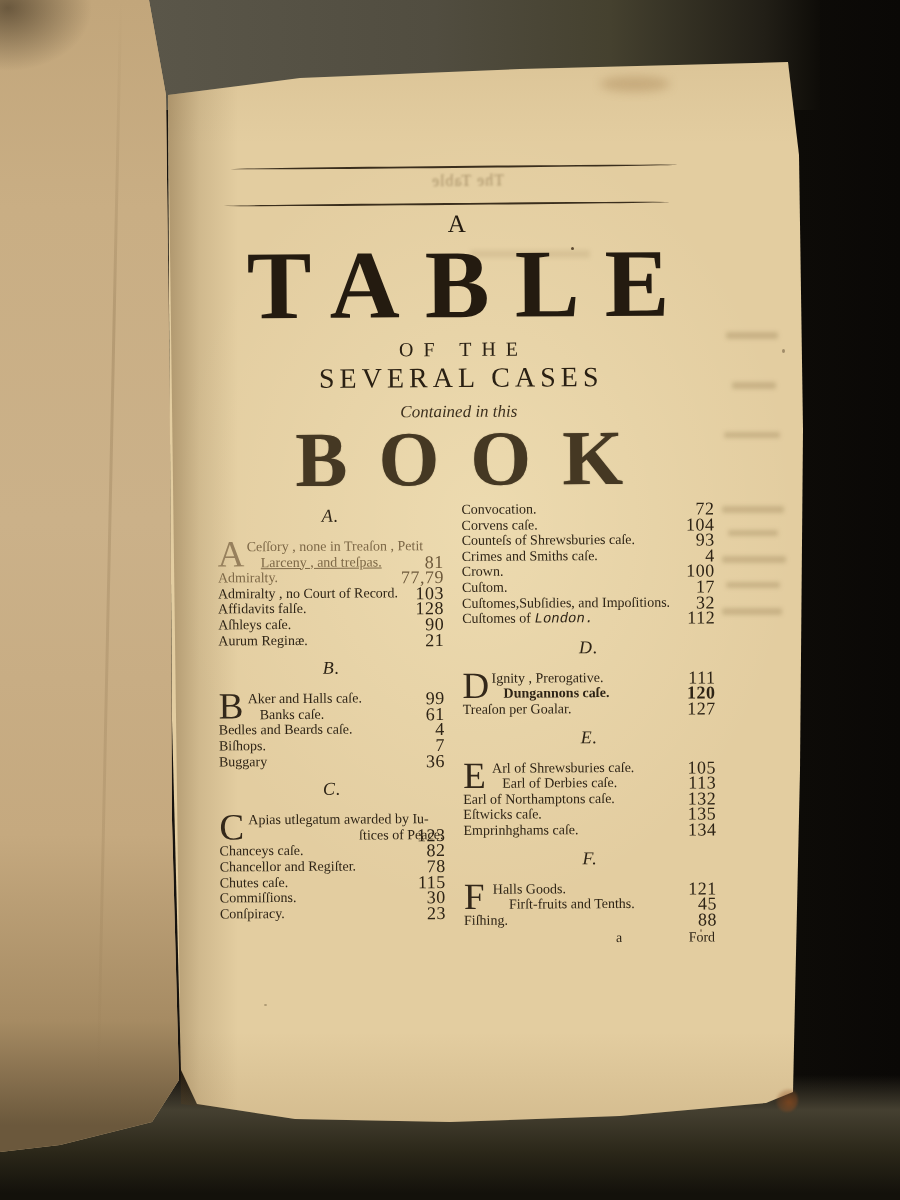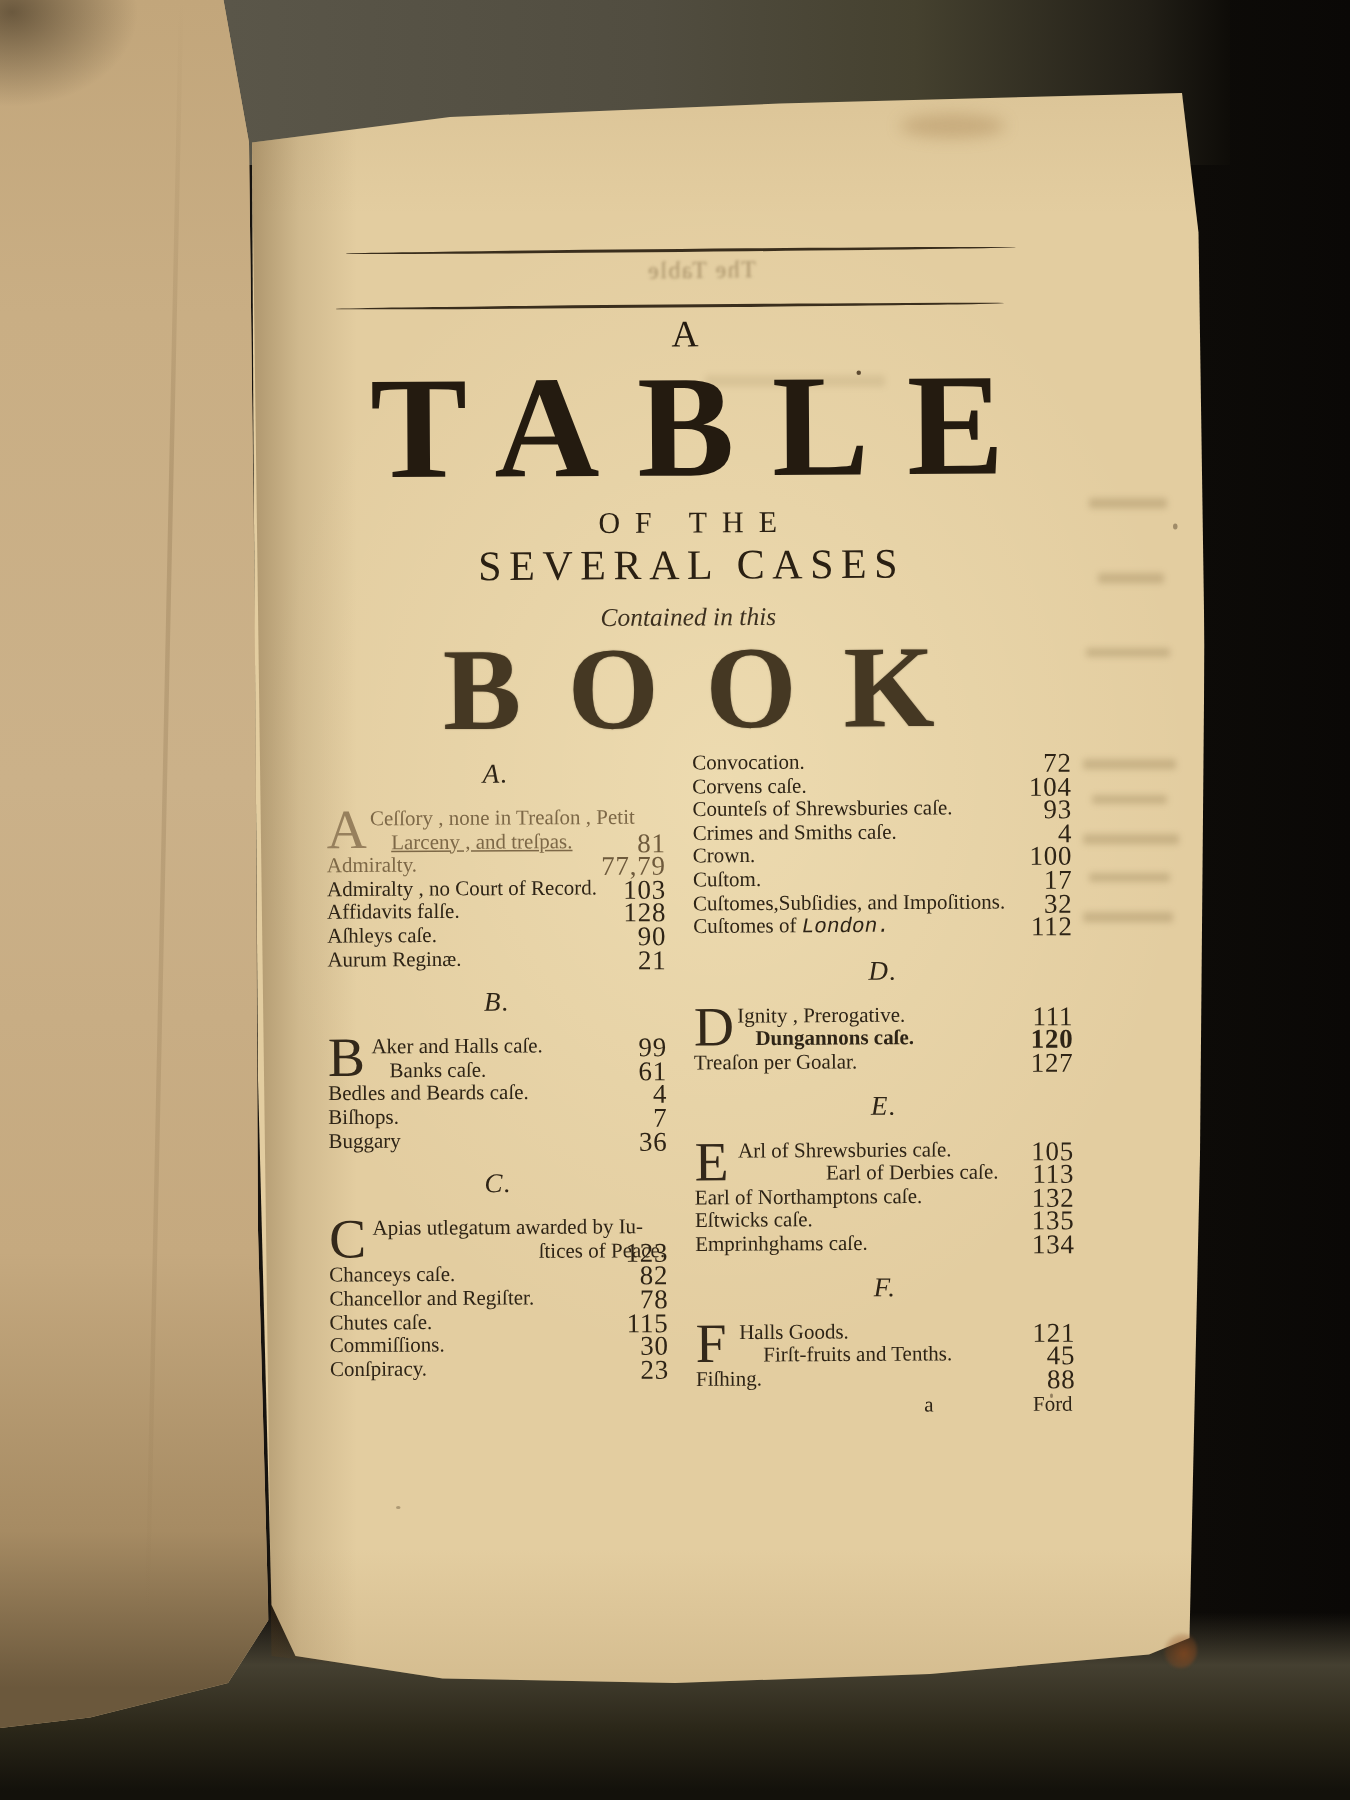--- a/index.html
+++ b/index.html
@@ -221,21 +221,21 @@
             <div class="row"><span class="etext">Ignity , Prerogative.</span><span class="num">111</span></div>
             <div class="row" style="padding-left: 12px; font-weight: bold;"><span class="etext">Dungannons caſe.</span><span class="num">120</span></div>
           </div>
         </div>
         <div class="row"><span class="etext">Treaſon per Goalar.</span><span class="num">127</span></div>
         <div class="sec">E.</div>
         <div class="block">
           <span class="cap">E</span>
           <div class="rows">
             <div class="row"><span class="etext">Arl of Shrewsburies caſe.</span><span class="num">105</span></div>
-            <div class="row" style="padding-left: 10px; text-align: center;"><span class="etext">Earl of Derbies caſe.</span><span class="num">113</span></div>
+            <div class="row" style="padding-left: 10px;"><span class="etext">Earl of Derbies caſe.</span><span class="num">113</span></div>
           </div>
         </div>
         <div class="row"><span class="etext">Earl of Northamptons caſe.</span><span class="num">132</span></div>
         <div class="row"><span class="etext">Eſtwicks caſe.</span><span class="num">135</span></div>
         <div class="row"><span class="etext">Emprinhghams caſe.</span><span class="num">134</span></div>
         <div class="sec">F.</div>
         <div class="block">
           <span class="cap">F</span>
           <div class="rows">
             <div class="row"><span class="etext">Halls Goods.</span><span class="num">121</span></div>

